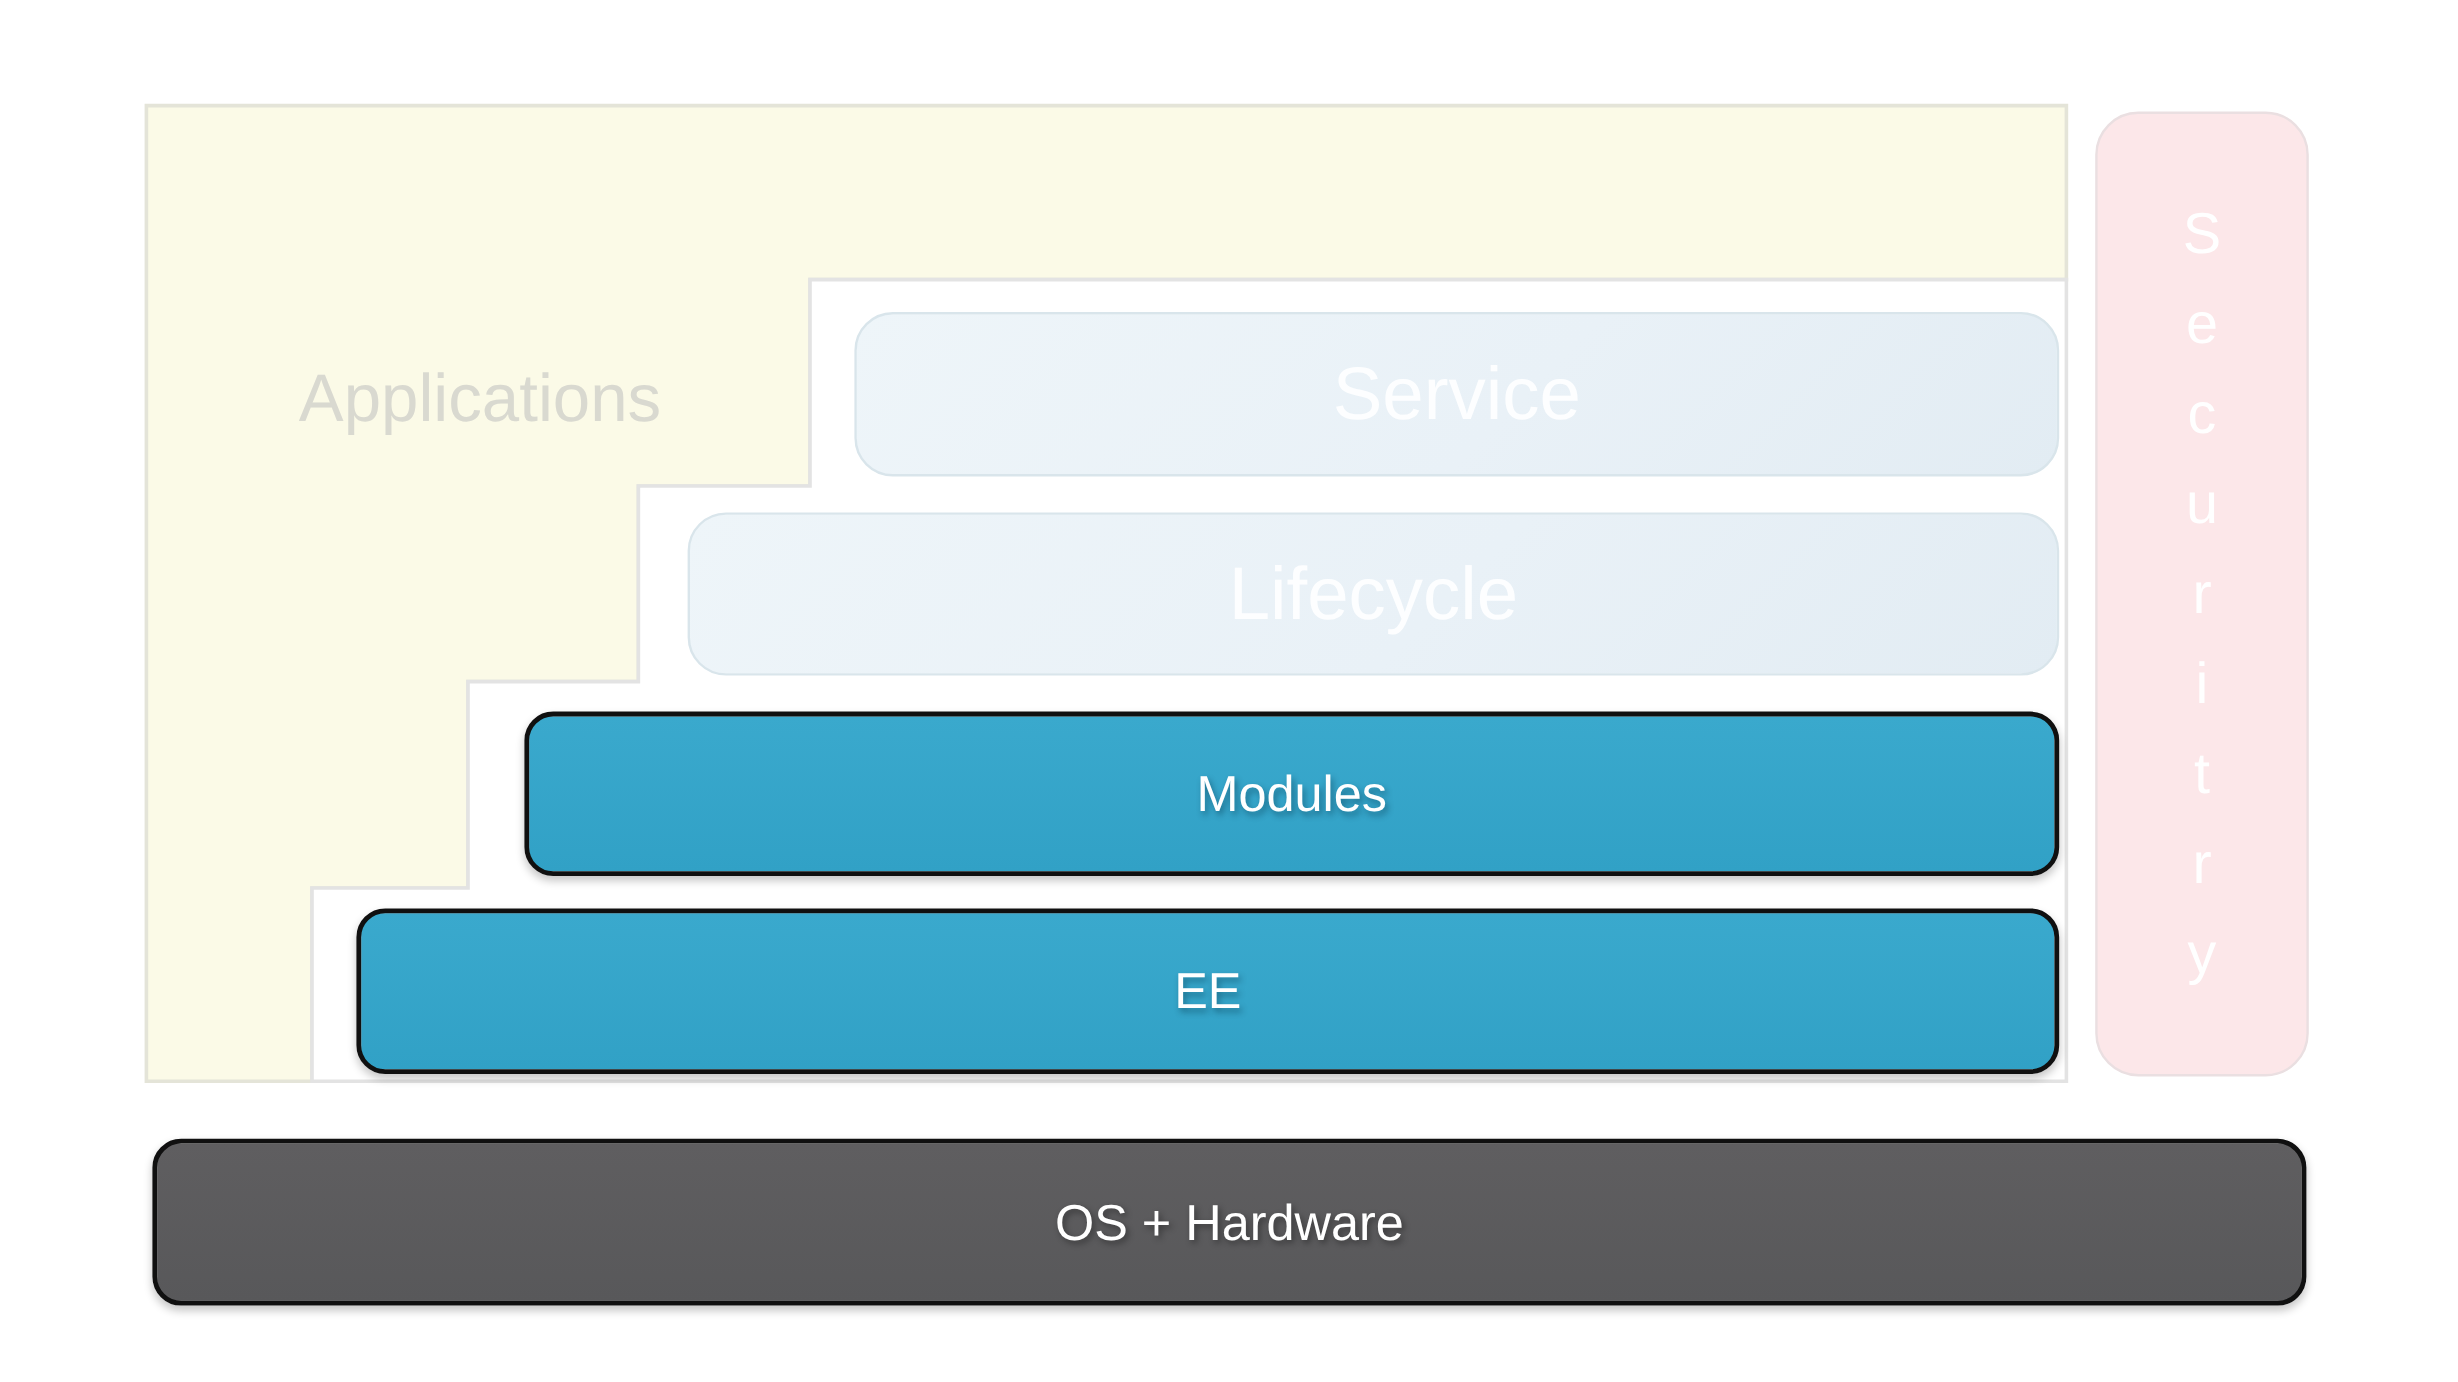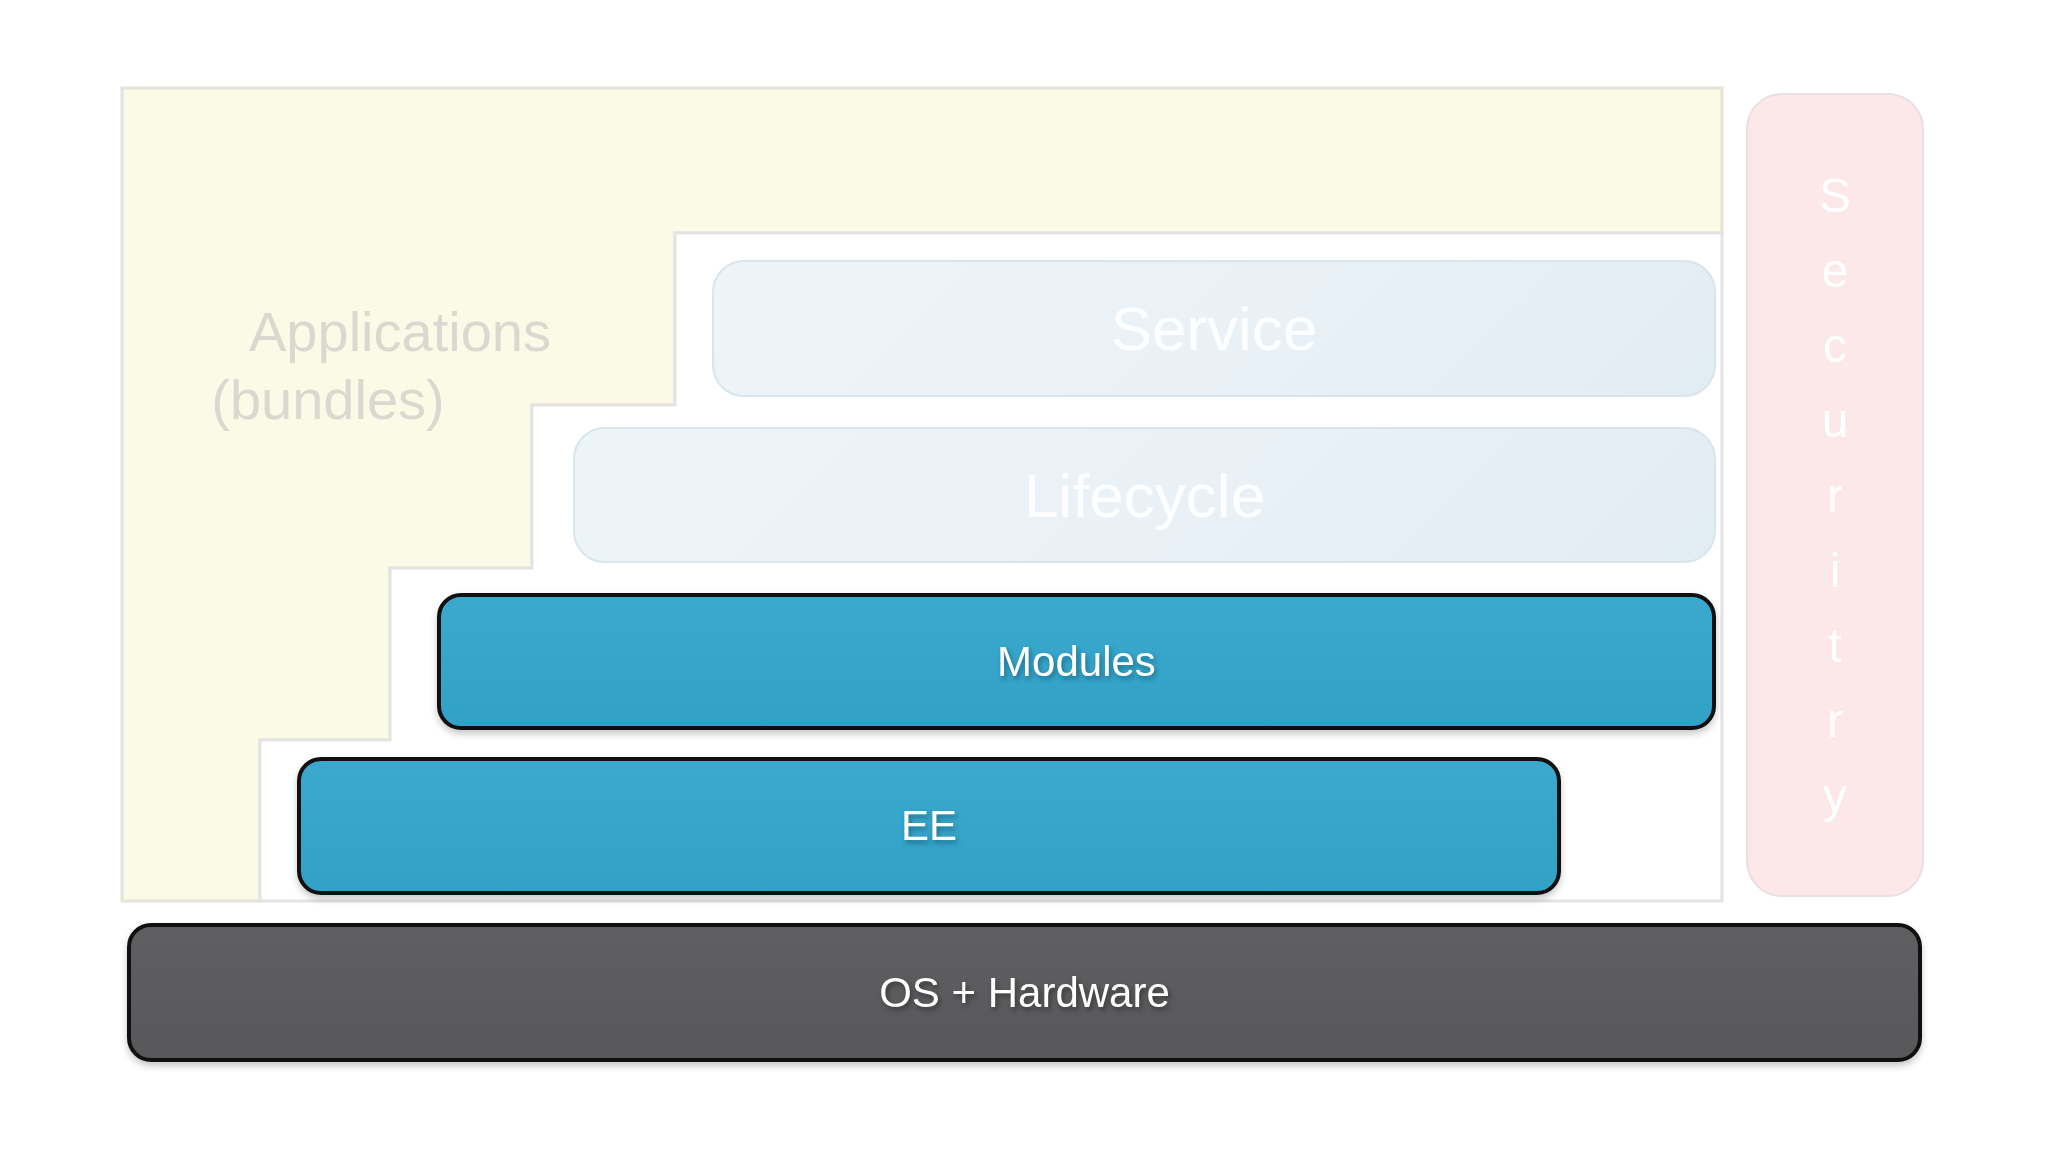--- a/index.html
+++ b/index.html
@@ -28,20 +28,21 @@
     font-size:42px;
     box-shadow:0 4px 7px rgba(0,0,0,.22);
   }
   .teal{
     background:linear-gradient(180deg,var(--teal-fill-top,#3aa9cd) 0%,var(--teal-fill,#31a1c6) 100%);
     text-shadow:2px 3px 5px rgba(0,45,65,.45);
   }
   .gray{
     background:linear-gradient(180deg,var(--gray-fill-top,#5f5e60) 0%,var(--gray-fill,#58585a) 100%);
     text-shadow:2px 3px 5px rgba(0,0,0,.4);
+    margin-top:26px;
   }
   .security-bar{
     background:var(--pink-fill,#fce7e9);
     border:2px solid var(--pink-border,#eadfe1);
     border-radius:36px;
     flex-direction:column;
     color:var(--bar-text,#ffffff);
     font-size:48px;
   }
   .security-bar .letter{display:block;line-height:75px;text-align:center;}
@@ -55,35 +56,34 @@
 <body>
 
 <div class="stage">
 
   <svg class="bgsvg" width="2048" height="1152" viewBox="0 0 2048 1152">
     <polygon points="122,88 1722,88 1722,233 675,233 675,405 532,405 532,568 390,568 390,740 260,740 260,901 122,901" style="fill:var(--yellow-fill,#fbfae7);stroke:var(--yellow-border,#e4e4d8);stroke-width:3;"></polygon>
     <polygon points="675,233 1722,233 1722,901 260,901 260,740 390,740 390,568 532,568 532,405 675,405" style="fill:var(--container-fill,#ffffff);stroke:var(--container-border,#e3e3e3);stroke-width:3;"></polygon>
   </svg>
 
   <div class="apps-line" style="left:400px;top:300px;">Applications</div>
-  <div class="apps-line" style="left:328px;top:368px;">(bundles)</div>
 
   <div class="box faded-bar" style="left:712px;top:260px;width:1004px;height:137px;">
     <span>Service</span>
   </div>
 
   <div class="box faded-bar" style="left:573px;top:427px;width:1143px;height:136px;">
     <span>Lifecycle</span>
   </div>
 
   <div class="box solid-bar teal" style="left:437px;top:593px;width:1279px;height:137px;">
     <span>Modules</span>
   </div>
 
-  <div class="box solid-bar teal" style="left:297px;top:757px;width:1264px;height:138px;">
+  <div class="box solid-bar teal" style="left:297px;top:757px;width:1419px;height:138px;">
     <span>EE</span>
   </div>
 
   <div class="box solid-bar gray" style="left:127px;top:923px;width:1795px;height:139px;">
     <span>OS + Hardware</span>
   </div>
 
   <div class="box security-bar" style="left:1746px;top:93px;width:178px;height:804px;">
     <span class="letter">S</span>
     <span class="letter">e</span>

